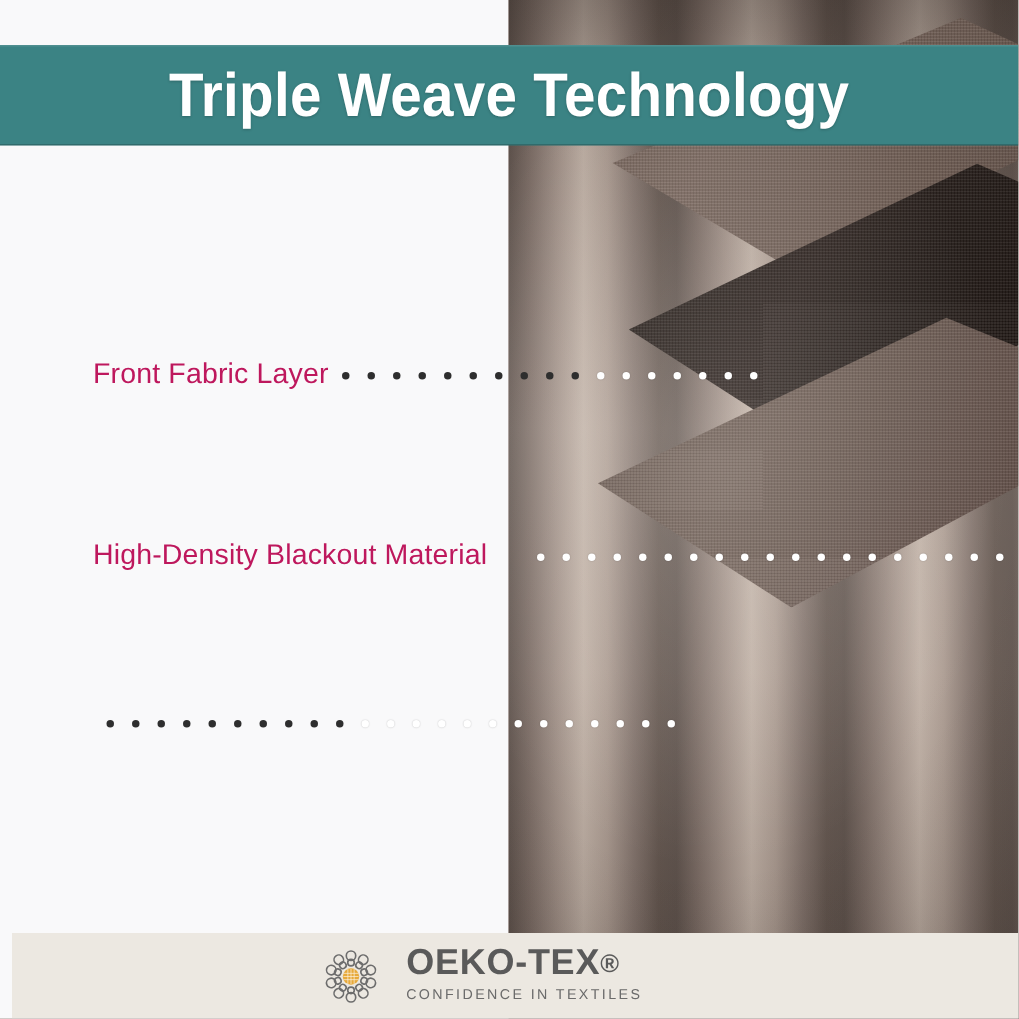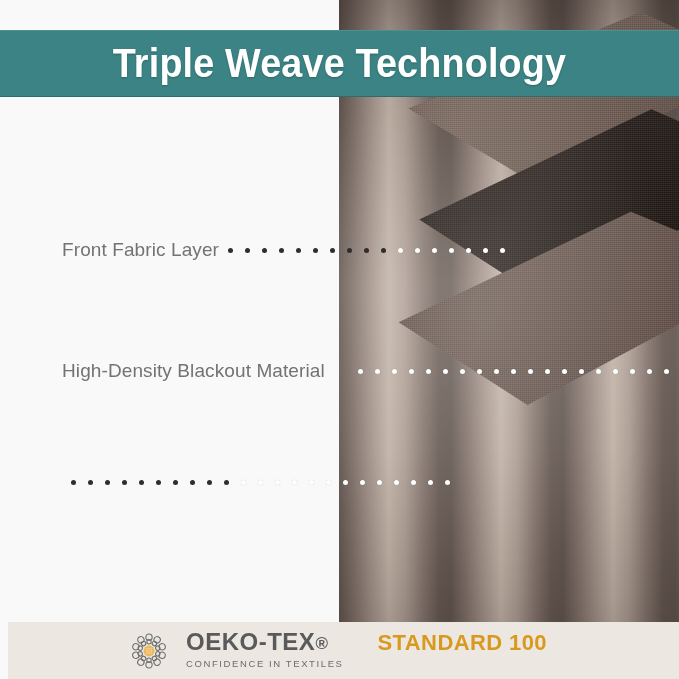--- a/index.html
+++ b/index.html
@@ -131,21 +131,21 @@
   
   .callout{
     position:absolute;
     left:62px;
     height:26px;
     display:flex;align-items:center;
     white-space:nowrap;
   }
   .callout-label{
     font-size:19px;
-    color:#737373;
+    color:#be185d;
     font-family:"Liberation Sans", sans-serif;
     letter-spacing:.1px;
   }
   .leader{
     position:relative;
     height:26px;
     display:flex;align-items:center;
     margin-left:9px;
   }
   .leader .dot{
@@ -368,18 +368,17 @@
         </g>
       </svg>
 
       <div class="oeko-text">
         <div class="oeko-name">
           <span>OEKO-TEX</span><span class="reg">®</span>
         </div>
         <div class="oeko-sub">CONFIDENCE IN TEXTILES</div>
       </div>
 
-      <div class="oeko-standard">STANDARD 100</div>
 
     </div>
   </div>
 
 </div>
 
 </body></html>

